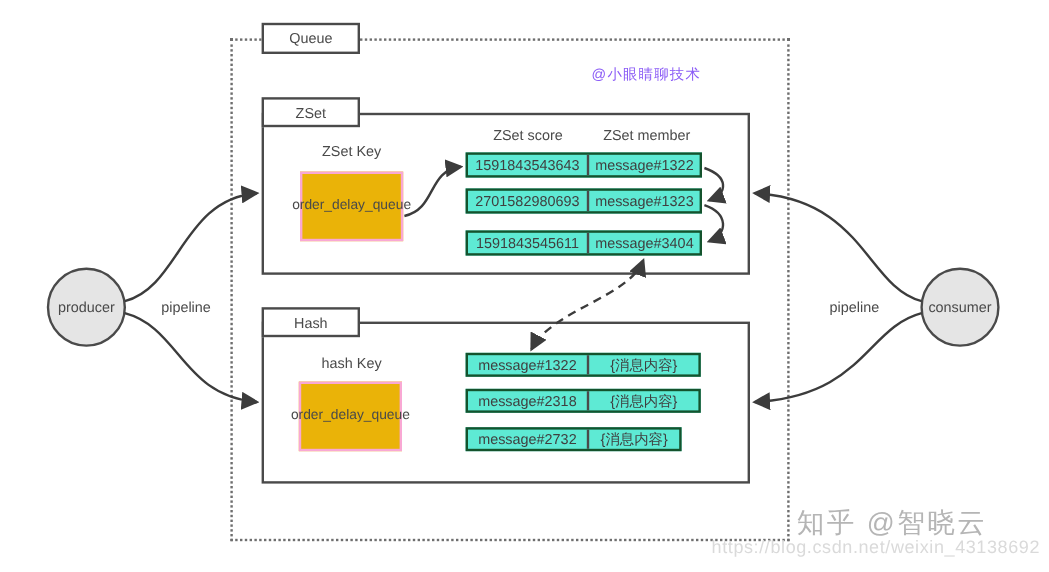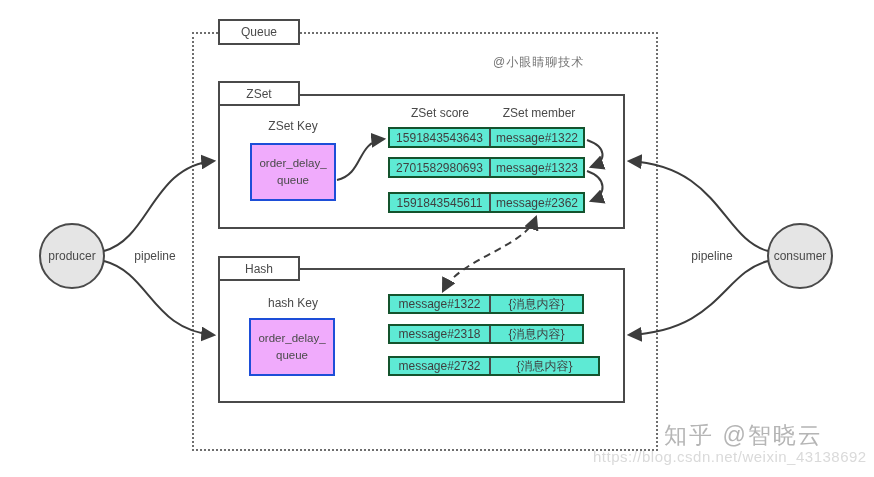--- a/index.html
+++ b/index.html
@@ -4,29 +4,29 @@
 <style>
   html,body{margin:0;padding:0;background:#fff;}
   .canvas{position:relative;width:874px;height:477px;background:#fff;overflow:hidden;
           font-family:"Liberation Sans","DejaVu Sans",sans-serif;color:#3f3f3f;text-decoration:underline;}
   .abs{position:absolute;box-sizing:border-box;}
   .dashed-rect{border:2px dotted #6e6e6e;z-index:0;}
   .label-box{border:2px solid #4a4a4a;background:#fff;z-index:3;display:flex;
              align-items:center;justify-content:center;font-size:12px;color:#4a4a4a;}
   .container-box{border:2px solid #4a4a4a;background:#fff;z-index:1;}
   .txt{z-index:2;font-size:12px;color:#4a4a4a;text-align:center;}
-  .key-box{border:2px solid #1d4ed8;background:#f0abfc;z-index:2;display:flex;flex-direction:column;
+  .key-box{border:2px solid #f9a8d4;background:#eab308;z-index:2;display:flex;flex-direction:row;
            align-items:center;justify-content:center;font-size:11.5px;color:#4a4a4a;line-height:1.5;}
   .row{display:flex;border:2px solid #14532d;background:#5eead4;z-index:2;align-items:stretch;}
   .cell{display:flex;align-items:center;justify-content:center;font-size:12px;color:#3f3f3f;}
   .cell.first{width:99px;}
   .cell.second{flex:1;border-left:2px solid #4a4a4a;}
   .circle{border:2px solid #4a4a4a;border-radius:50%;background:#e5e5e5;z-index:2;display:flex;
           align-items:center;justify-content:center;font-size:12px;color:#4a4a4a;}
-  .wm-top{z-index:2;font-size:12px;color:#737373;letter-spacing:1px;}
+  .wm-top{z-index:2;font-size:12px;color:#8b5cf6;letter-spacing:1px;}
   .wm-zhihu{z-index:4;font-size:23px;color:#b5b5b5;letter-spacing:2px;
             text-shadow:1px 1px 1px rgba(255,255,255,.8);}
   .wm-url{z-index:4;font-size:15px;color:#dadada;letter-spacing:.5px;}
   svg.overlay{position:absolute;left:0;top:0;z-index:5;pointer-events:none;}
 </style>
 </head>
 <body>
 
 <div class="canvas">
 
@@ -55,21 +55,21 @@
   <div class="abs row" style="left:388px;top:127px;width:197px;height:21px;">
     <div class="cell first">1591843543643</div>
     <div class="cell second">message#1322</div>
   </div>
   <div class="abs row" style="left:388px;top:157px;width:197px;height:21px;">
     <div class="cell first">2701582980693</div>
     <div class="cell second">message#1323</div>
   </div>
   <div class="abs row" style="left:388px;top:192px;width:197px;height:21px;">
     <div class="cell first">1591843545611</div>
-    <div class="cell second">message#2362</div>
+    <div class="cell second">message#3404</div>
   </div>
 
   <div class="abs container-box" style="left:218px;top:268px;width:407px;height:135px;"></div>
   <div class="abs label-box" style="left:218px;top:256px;width:82px;height:25px;">
     <span>Hash</span>
   </div>
 
   <div class="abs txt" style="left:253px;top:296px;width:80px;">hash Key</div>
   <div class="abs key-box" style="left:249px;top:318px;width:86px;height:58px;">
     <span>order_delay_</span>
@@ -77,21 +77,21 @@
   </div>
 
   <div class="abs row" style="left:388px;top:294px;width:196px;height:20px;">
     <div class="cell first">message#1322</div>
     <div class="cell second">{消息内容}</div>
   </div>
   <div class="abs row" style="left:388px;top:324px;width:196px;height:20px;">
     <div class="cell first">message#2318</div>
     <div class="cell second">{消息内容}</div>
   </div>
-  <div class="abs row" style="left:388px;top:356px;width:212px;height:20px;">
+  <div class="abs row" style="left:388px;top:356px;width:180px;height:20px;">
     <div class="cell first">message#2732</div>
     <div class="cell second">{消息内容}</div>
   </div>
 
   <div class="abs circle" style="left:39px;top:223px;width:66px;height:66px;">
     <span>producer</span>
   </div>
   <div class="abs circle" style="left:767px;top:223px;width:66px;height:66px;justify-content:center;">
     <span>consumer</span>
   </div>

